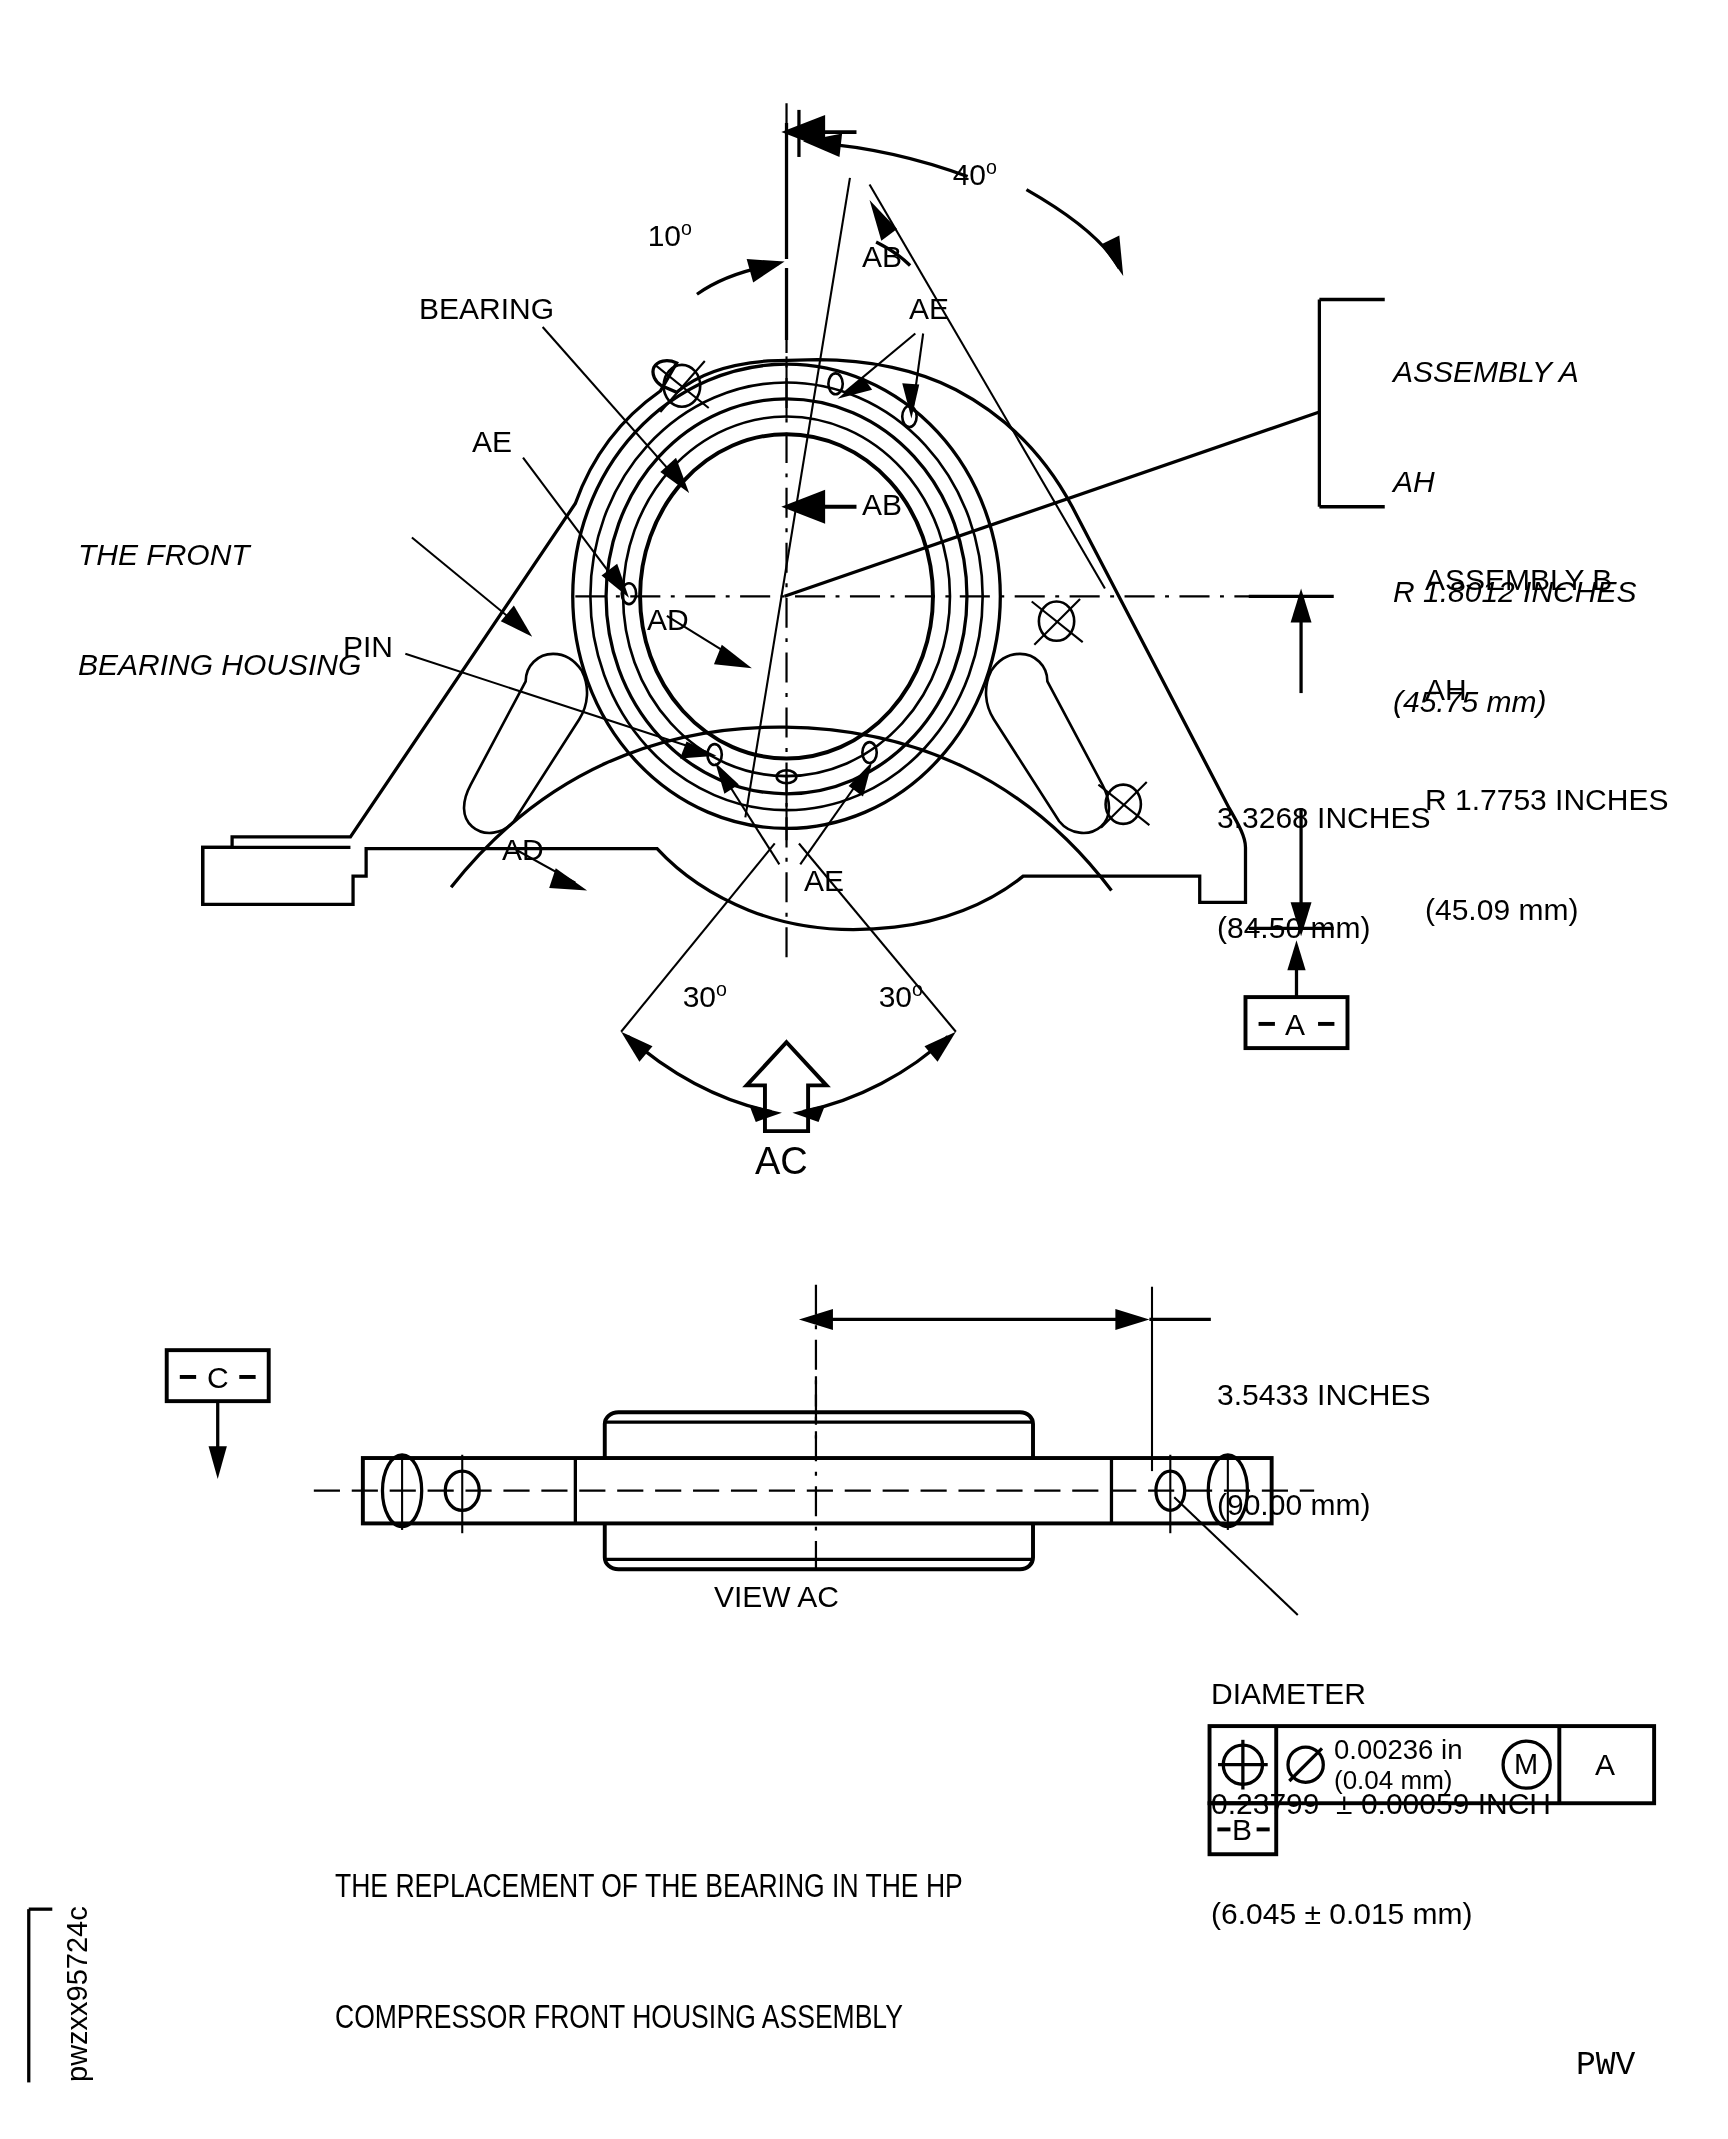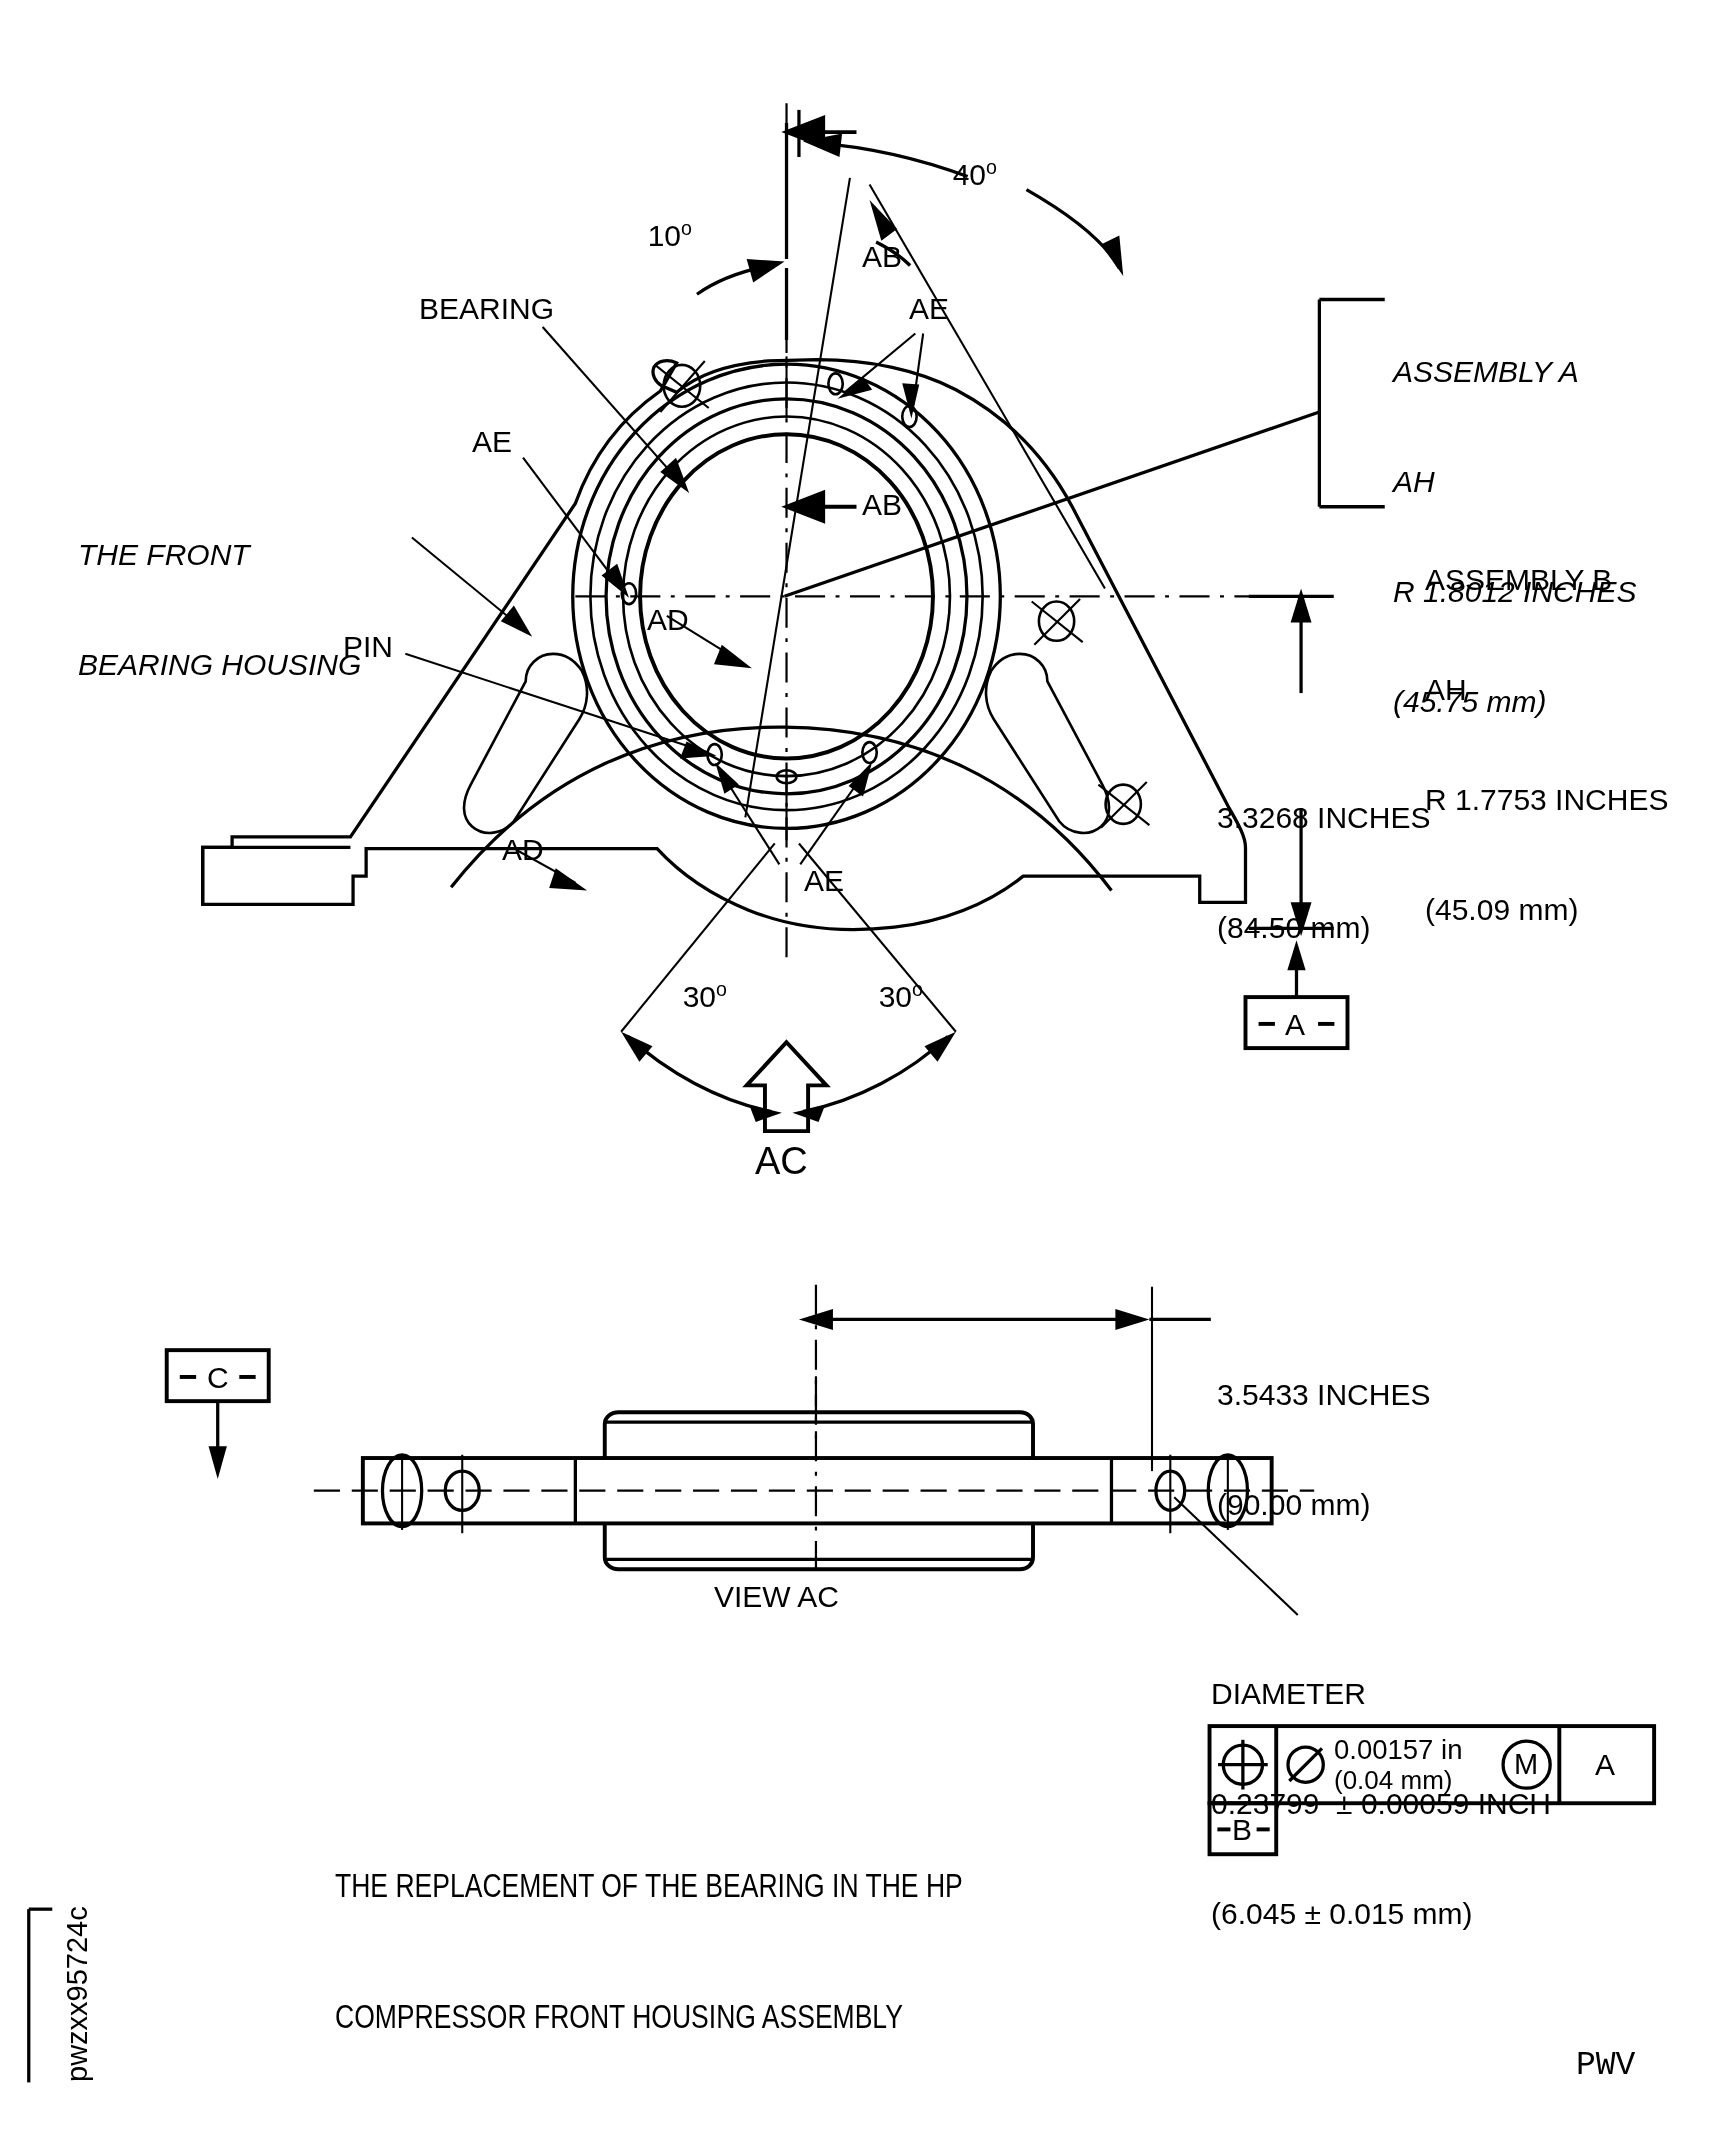--- a/index.html
+++ b/index.html
@@ -354,21 +354,21 @@
 <div class="lbl" style="left:1232px;top:1812px;">B</div>
 
 <div class="lbl" style="left:714px;top:1579px;">VIEW AC</div>
 
 <div class="lbl" style="left:1211px;top:1603px;">
   <div>DIAMETER</div>
   <div>0.23799  ± 0.00059 INCH</div>
   <div>(6.045 ± 0.015 mm)</div>
 </div>
 
-<div class="lbl" style="left:1334px;top:1733px;font-size:27.5px;">0.00157 in</div>
+<div class="lbl" style="left:1334px;top:1733px;font-size:27.5px;">0.00236 in</div>
 <div class="lbl" style="left:1334px;top:1765px;font-size:26px;">(0.04 mm)</div>
 <div class="lbl" style="left:1514px;top:1747px;font-size:29px;">M</div>
 <div class="lbl" style="left:1595px;top:1747px;font-size:30px;">A</div>
 
 <div class="lbl cond" style="left:335px;top:1777px;font-size:34px;line-height:1.28;">
   <div>THE REPLACEMENT OF THE BEARING IN THE HP</div>
   <div>COMPRESSOR FRONT HOUSING ASSEMBLY</div>
 </div>
 
 <div class="vert lbl" style="left:60px;top:2082px;transform:rotate(-90deg);font-size:29px;">pwzxx95724c</div>

